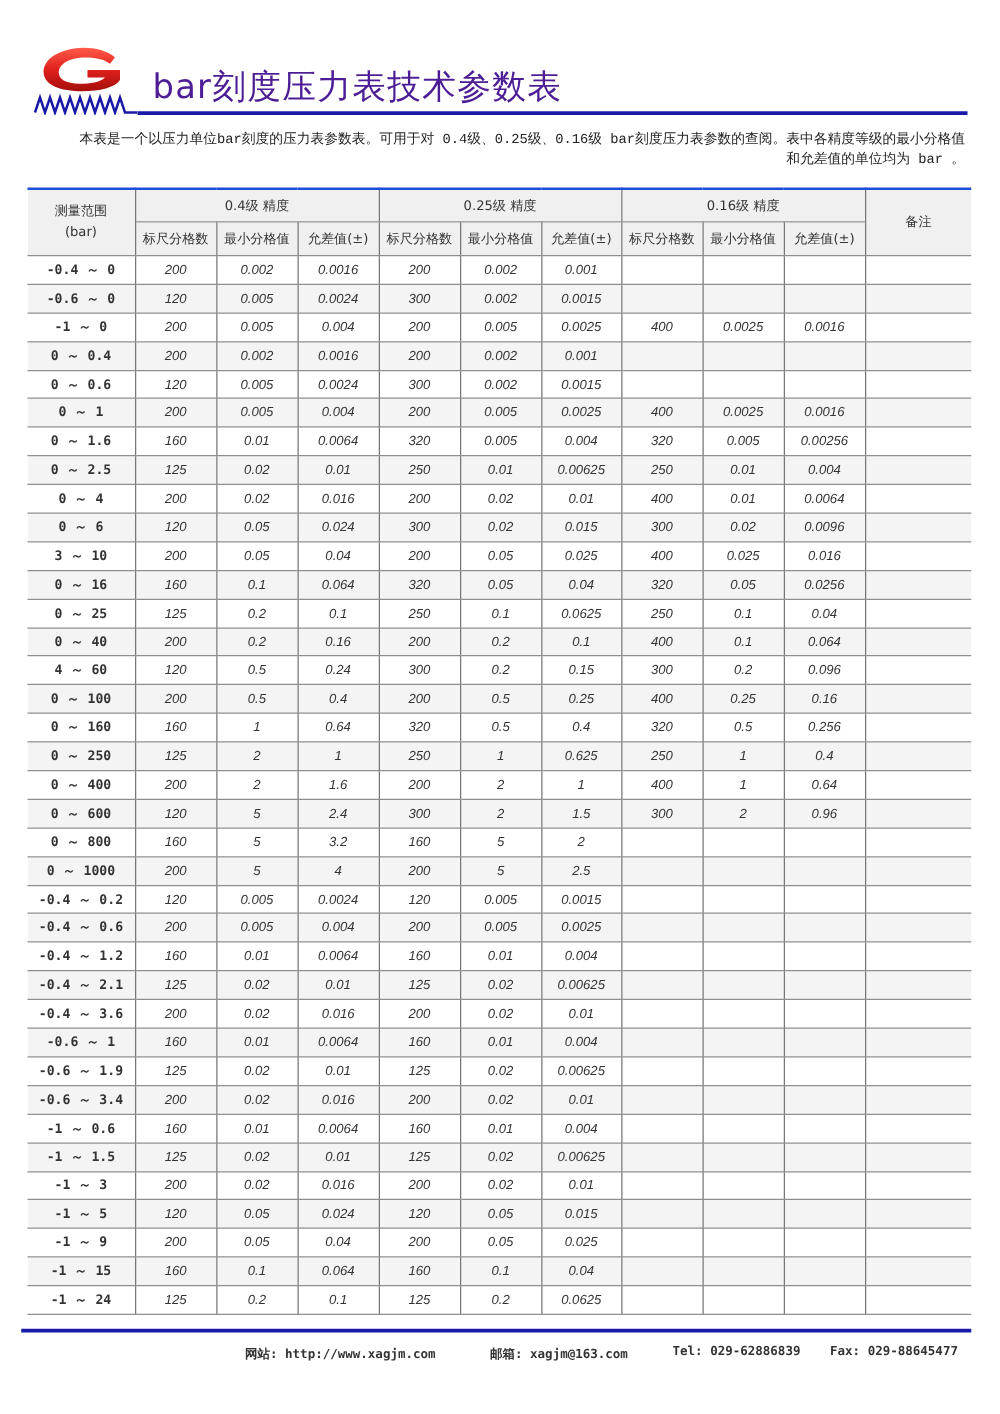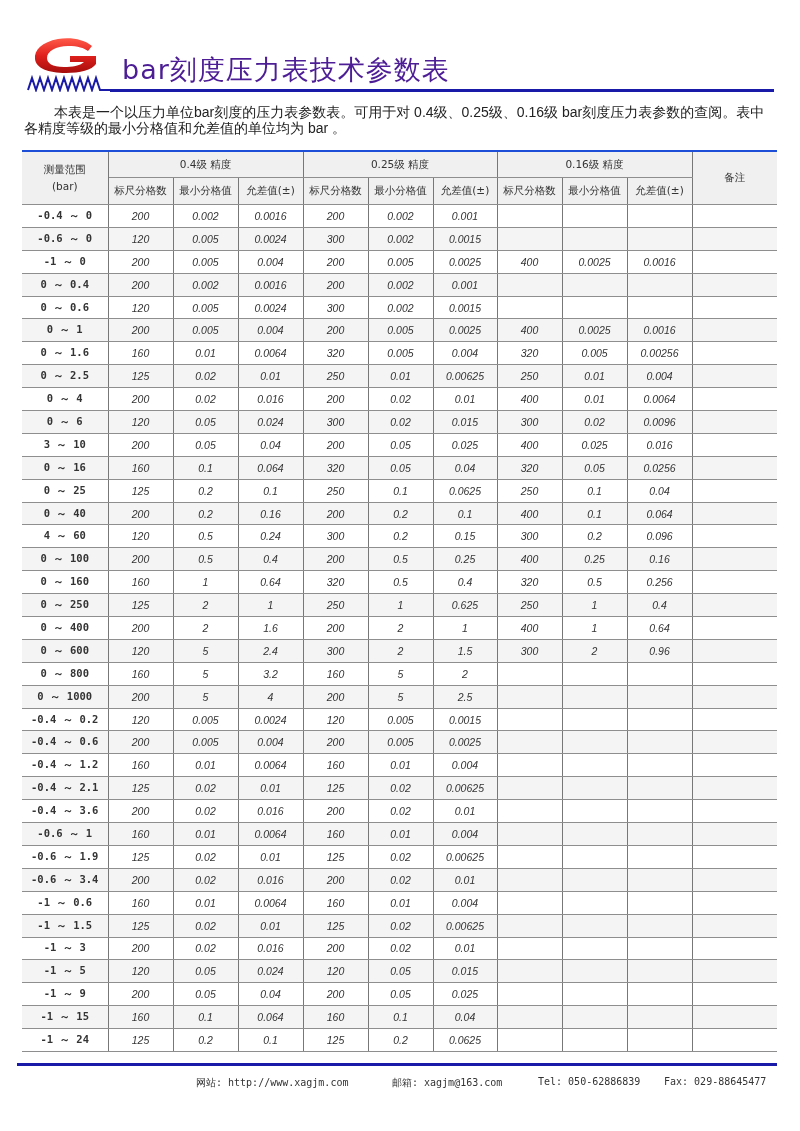--- a/index.html
+++ b/index.html
@@ -2,40 +2,40 @@
 <html><head>
 <meta charset="utf-8">
 <style>
   html, body { margin: 0; padding: 0; background: #ffffff; }
   body { width: 800px; height: 1131px; position: relative; overflow: hidden;
          font-family: "DejaVu Sans", "Liberation Sans", sans-serif; color: #222; }
   .logo { position: absolute; left: 26px; top: 36px; width: 84px; height: 56px; }
   .title { position: absolute; left: 122px; top: 54px; font-size: 27px; letter-spacing: 1px;
            color: #4c1d95; font-family: "DejaVu Sans", sans-serif; line-height: 32px; }
   .title-line { position: absolute; left: 110px; top: 89px; width: 664px; height: 3px; background: #1a1aa8; }
-  .intro { position: absolute; left: 24px; top: 104px; width: 748px; font-size: 14px; line-height: 16px;
-           text-indent: 30px; color: #222; font-family: Liberation Sans, sans-serif; }
+  .intro { position: absolute; left: 24px; top: 104px; width: 748px; font-size: 11px; line-height: 16px;
+           text-indent: 30px; color: #222; font-family: Liberation Mono, monospace; text-align: right; }
   table.spec { position: absolute; left: 22px; top: 150px; width: 755px; border-collapse: collapse;
                table-layout: fixed; border-top: 2px solid #1d4ed8; }
   table.spec td, table.spec th { border: 1px solid #8e8e8e; border-left: 1px solid #777; border-right: 1px solid #777;
                text-align: center; padding: 0; overflow: hidden; white-space: nowrap; }
   table.spec tr td:first-child, table.spec tr th:first-child { border-left: none; }
   table.spec tr td:last-child, table.spec tr th:last-child { border-right: none; }
   table.spec th { font-weight: normal; background: #f0f0f0; font-size: 10.5px; color: #333; }
   th.grp { height: 25px; }
   th.sub { height: 26px; font-size: 10px; }
   th.range-h { line-height: 17px; font-size: 11px; }
   th.remark-h { font-size: 12px; margin-top: 36px; }
   table.spec td { height: 21.9px; font-size: 10.5px; color: #333; }
   td.range { font-family: "DejaVu Sans Mono", "Liberation Mono", monospace; font-size: 10px; color: #333; font-weight: bold; }
   td.val { font-family: "Liberation Sans", sans-serif; font-style: italic; font-size: 11px; }
   tr.alt td { background: #f4f4f4; }
   .footer-line { position: absolute; left: 17px; top: 1063px; width: 760px; height: 3px; background: #1a1aa8; }
   .footer { position: absolute; top: 1076px; font-size: 10px; color: #333;
-            font-family: "DejaVu Sans Mono", "Liberation Mono", monospace; white-space: nowrap; }
+            font-family: "DejaVu Sans Mono", "Liberation Mono", monospace; white-space: nowrap; font-weight: bold; }
 </style>
 </head>
 <body>
 
 <svg class="logo" viewBox="0 0 84 56">
   <defs>
     <linearGradient id="gred" x1="0" y1="0" x2="0" y2="1">
       <stop offset="0" stop-color="#ff5a4a"></stop>
       <stop offset="0.5" stop-color="#e0201c"></stop>
       <stop offset="1" stop-color="#a50e0c"></stop>
@@ -568,14 +568,14 @@
         <td class="val"></td>
         <td class="val"></td>
         <td></td>
       </tr>
     </tbody>
 </table>
 
 <div class="footer-line"></div>
 <div class="footer" style="left:196px">网站: http://www.xagjm.com</div>
 <div class="footer" style="left:392px">邮箱: xagjm@163.com</div>
-<div class="footer" style="left:538px">Tel: 050-62886839</div>
+<div class="footer" style="left:538px">Tel: 029-62886839</div>
 <div class="footer" style="left:664px">Fax: 029-88645477</div>
 
 </body></html>

